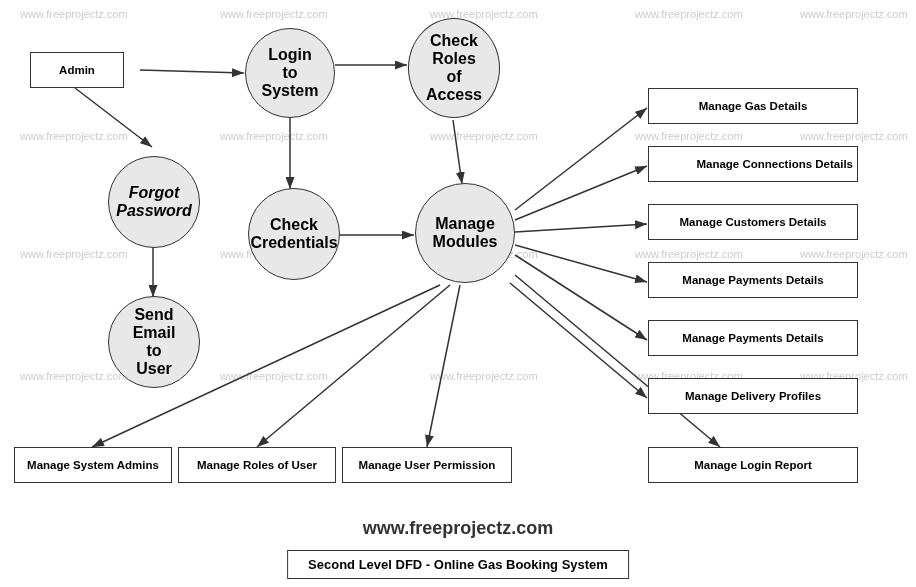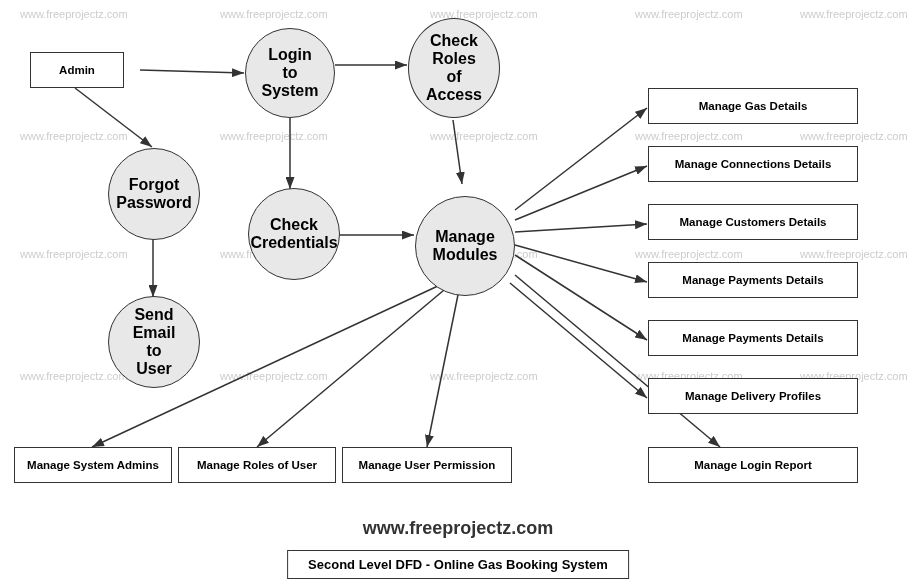--- a/index.html
+++ b/index.html
@@ -168,41 +168,41 @@
   </div>
 
   <div class="circle-node" style="left:245px;top:28px;width:90px;height:90px;">
     <span>Login<br>to<br>System</span>
   </div>
 
   <div class="circle-node" style="left:408px;top:18px;width:92px;height:100px;">
     <span>Check<br>Roles<br>of<br>Access</span>
   </div>
 
-  <div class="circle-node" style="left:108px;top:148px;width:92px;height:92px;">
+  <div class="circle-node" style="left:108px;top:156px;width:92px;height:92px;font-style:italic;">
     <span>Forgot<br>Password</span>
   </div>
 
   <div class="circle-node" style="left:248px;top:188px;width:92px;height:92px;">
     <span>Check<br>Credentials</span>
   </div>
 
-  <div class="circle-node" style="left:415px;top:196px;width:100px;height:100px;">
+  <div class="circle-node" style="left:415px;top:183px;width:100px;height:100px;">
     <span>Manage<br>Modules</span>
   </div>
 
   <div class="circle-node" style="left:108px;top:296px;width:92px;height:92px;">
     <span>Send<br>Email<br>to<br>User</span>
   </div>
 
   <div class="rect-box" style="left:648px;top:88px;width:210px;height:36px;">
     <span>Manage Gas Details</span>
   </div>
 
-  <div class="rect-box" style="left:648px;top:146px;width:210px;height:36px;">
+  <div class="rect-box" style="left:648px;top:146px;width:210px;height:36px;justify-content:flex-end;">
     <span>Manage Connections Details</span>
   </div>
 
   <div class="rect-box" style="left:648px;top:204px;width:210px;height:36px;">
     <span>Manage Customers Details</span>
   </div>
 
   <div class="rect-box" style="left:648px;top:262px;width:210px;height:36px;">
     <span>Manage Payments Details</span>
   </div>

